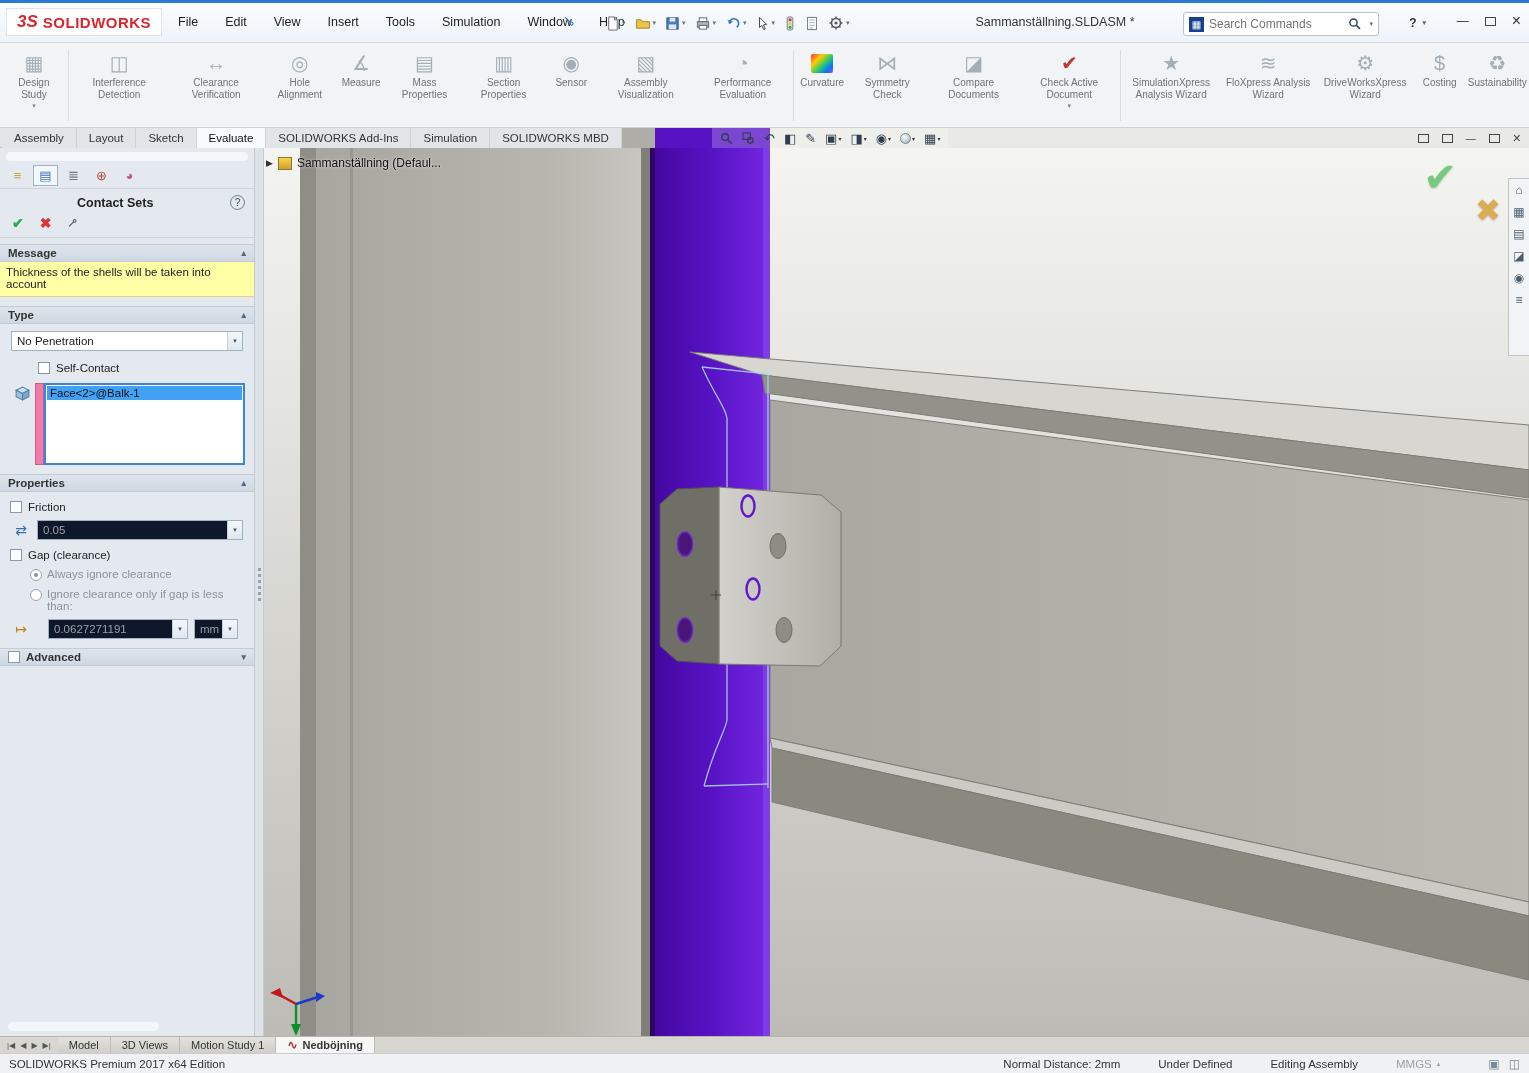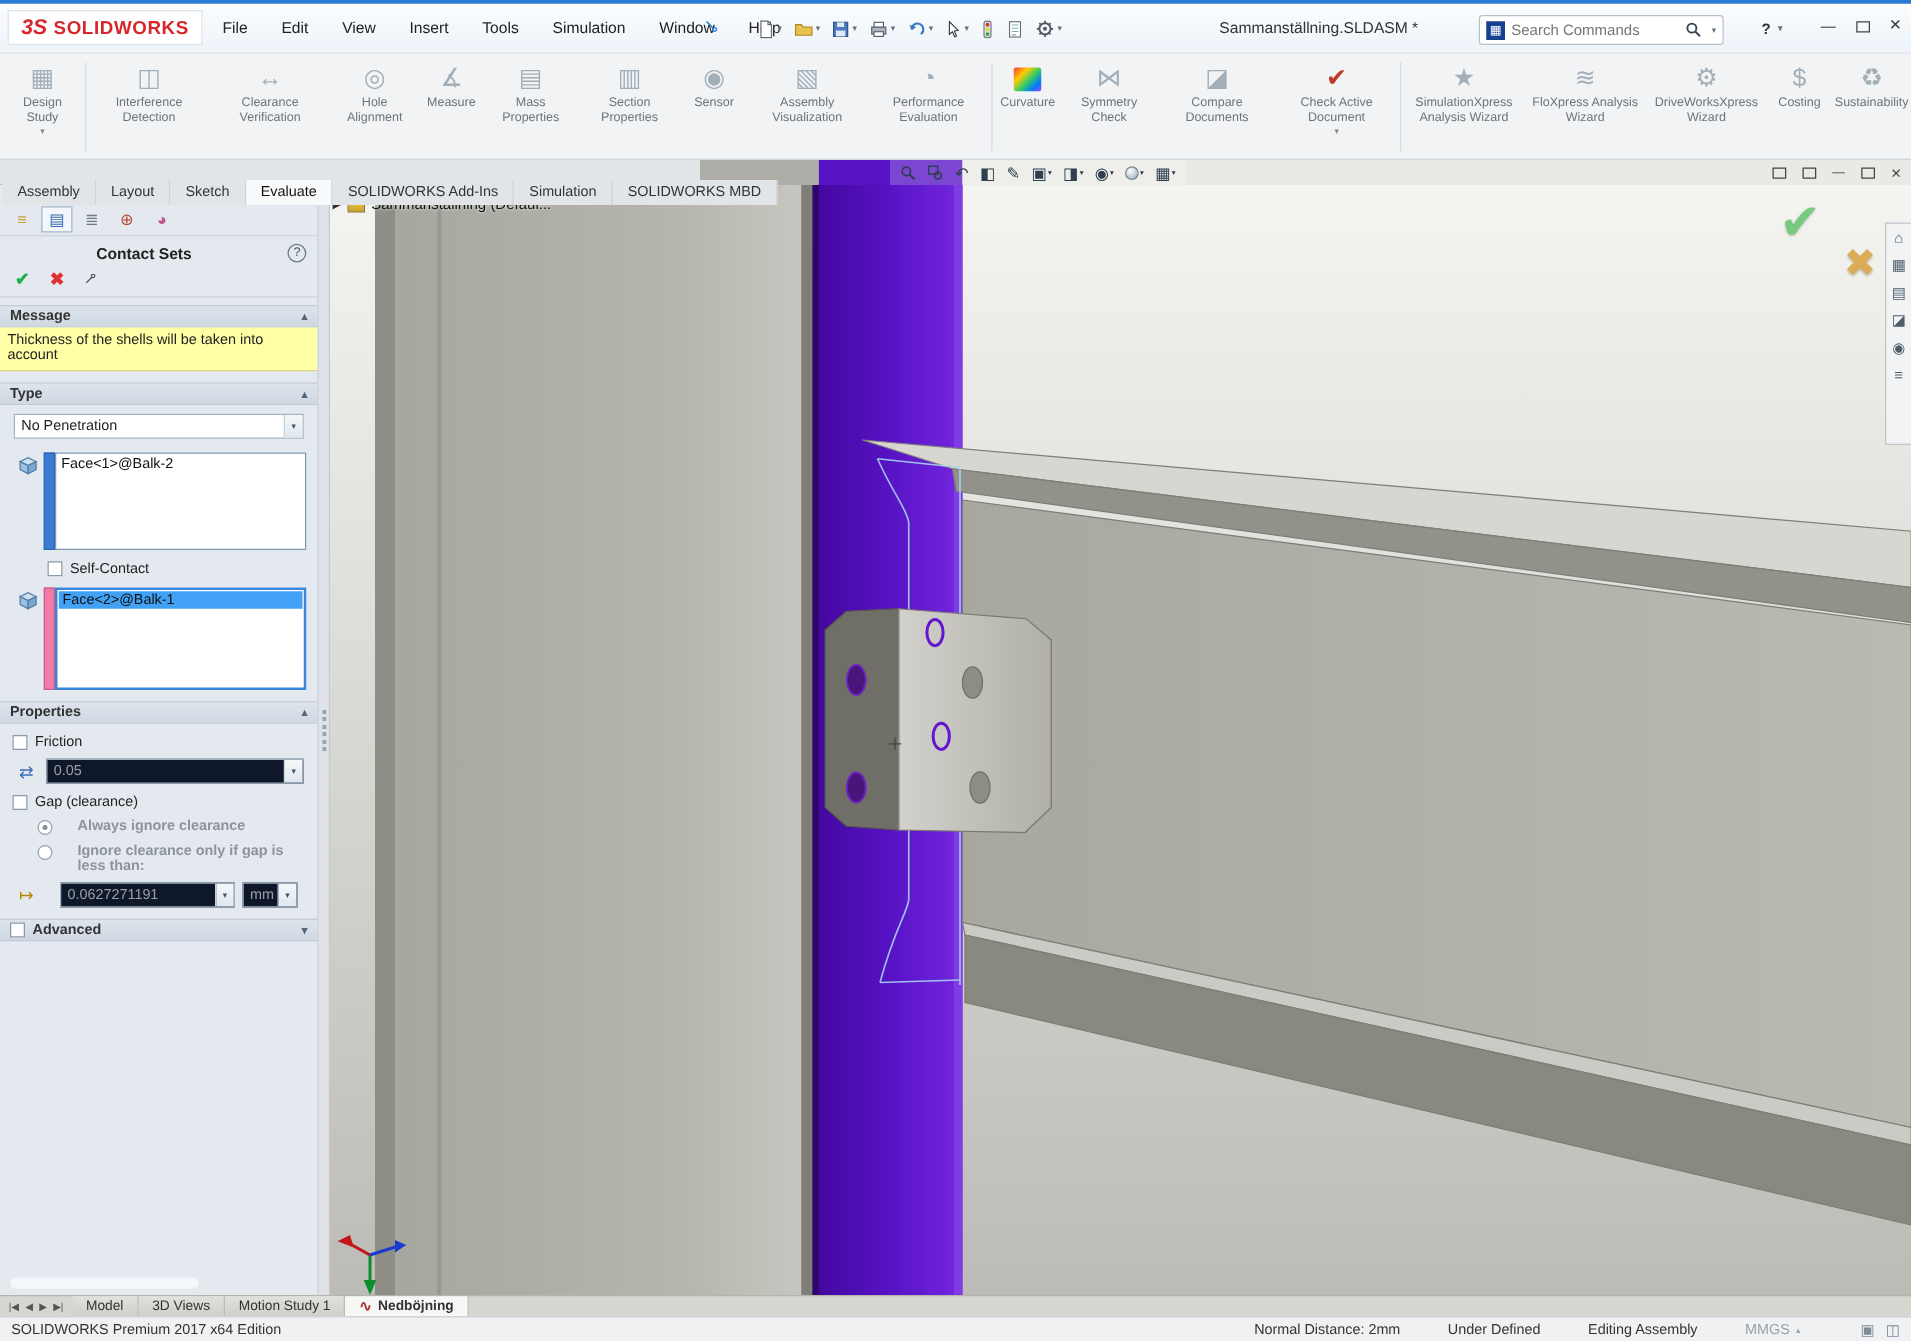--- a/index.html
+++ b/index.html
@@ -29,21 +29,21 @@
   .ribbon { position:absolute; top:43px; left:0; right:0; height:85px; background:#f1f3f5; border-bottom:1px solid #cfd4d9; display:flex; align-items:stretch; padding:2px 0 1px 2px; }
   .rb-item { display:flex; flex-direction:column; align-items:center; padding:4px 6px 1px; max-width:97px; min-width:52px; text-align:center; color:#6e7478; font-size:10px; line-height:1.15; }
   .rb-icon { height:28px; display:flex; align-items:center; justify-content:center; font-size:20px; color:#a3afb8; }
   .rb-caret { font-size:7px; color:#888; margin-top:2px; }
   .rb-sep { width:1px; background:#d8dce0; margin:5px 2px; }
   .ic-curv { width:22px; height:19px; border-radius:2px; background:linear-gradient(135deg,#f33 0%,#fc0 30%,#3c6 55%,#07f 80%,#a4e 100%); }
   .ic-red { color:#c0392b !important; }
 
   
   .tabbar { position:absolute; top:128px; left:0; right:0; height:20px; background:#e2e5e8; border-bottom:1px solid #b9bfc5; }
-  .tabs { position:absolute; left:2px; top:16px; height:20px; display:flex; z-index:3; }
+  .tabs { position:absolute; left:2px; top:0; height:20px; display:flex; z-index:3; }
   .tab { padding:0 12px; font-size:11.5px; color:#333; border-right:1px solid #cdd2d7; display:flex; align-items:center; background:#e2e5e8; }
   .tab.active { background:#f8f9fa; color:#111; }
   .gfx-strip-gray   { position:absolute; left:560px; width:95px;  top:0; height:20px; background:#aeada7; }
   .gfx-strip-purple { position:absolute; left:655px; width:115px; top:0; height:20px; background:#5712c4; }
   .gfx-strip-light  { position:absolute; left:770px; right:0; top:0; height:20px; background:#e9eae6; }
   .headsup { position:absolute; left:712px; top:0; height:20px; display:flex; align-items:center; gap:9px; padding:0 8px; z-index:4; background:rgba(255,255,255,.22); }
   .hu-ic { display:flex; align-items:center; gap:1px; font-size:13px; color:#2f3f4e; }
   .hu-caret { font-size:6px; color:#334; }
   .appearance-dot { width:11px; height:11px; border-radius:50%; background:radial-gradient(circle at 35% 30%, #fefefe, #b8c4cc 70%, #8795a0); border:1px solid #78868f; }
   .doc-winbtns { position:absolute; right:8px; top:2px; display:flex; gap:13px; align-items:center; color:#444; z-index:4; }
@@ -76,21 +76,21 @@
   .sel-icon { width:26px; display:flex; justify-content:center; padding-top:2px; flex:none; }
   .sel-stripe { width:9px; background:#3a7bd6; border:1px solid #2f66b0; flex:none; }
   .sel-stripe.pink { background:#f07ba8; border-color:#c4608a; }
   .sel-box { flex:1; background:#fff; border:1px solid #7c9ab2; height:78px; padding:1px; font-size:11.5px; overflow:hidden; }
   .sel-box.active { border:2px solid #3a86d8; height:82px; }
   .sel-item { padding:1px 3px; color:#111; white-space:nowrap; }
   .sel-item.selected { background:#41a1f5; }
   .check-row { display:flex; align-items:center; gap:6px; margin:9px 8px 0 38px; font-size:11.5px; flex:none; }
   .check-row.left { margin-left:10px; }
   .cb { width:12px; height:12px; background:#fff; border:1px solid #8a99a8; flex:none; }
-  .radio-row { display:flex; align-items:flex-start; gap:20px; margin:7px 8px 0 30px; font-size:11.5px; color:#8d939a; max-width:225px; flex:none;font-weight:bold; }
+  .radio-row { display:flex; align-items:flex-start; gap:5px; margin:7px 8px 0 30px; font-size:11.5px; color:#8d939a; max-width:225px; flex:none; }
   .rb-circle { width:12px; height:12px; border:1px solid #9aa4ae; border-radius:50%; background:#fff; flex:none; margin-top:1px; position:relative; }
   .rb-circle.on::after { content:""; position:absolute; inset:3px; background:#8a9096; border-radius:50%; }
   .input-row { display:flex; align-items:center; gap:6px; margin:7px 11px 0 11px; flex:none; }
   .row-icon { font-size:14px; color:#3a6fb5; width:20px; text-align:center; flex:none; }
   .row-icon.gap { color:#b8860b; }
   .flex1 { flex:1; }
   .w140 { width:140px;margin-left:11px; } .w44 { width:44px; }
   .adv-cb { margin-right:6px; }
   .pm-filler { flex:1; }
   .pm-botscroll { height:9px; margin:2px 95px 5px 8px; background:#f4f7f9; border-radius:5px; flex:none; }
@@ -407,33 +407,20 @@
 
     <div class="pm-header">
       <span>Type</span>
       <span class="chev">▴</span>
     </div>
     <div class="combo type-combo">
       <span>No Penetration</span>
       <span class="caret-box">▾</span>
     </div>
 
-    <div class="sel-group">
-      <span class="sel-icon">
-        <svg width="17" height="17" viewBox="0 0 16 16">
-            <polygon points="2,5 8,2 14,5 8,8" fill="#cfe0f0" stroke="#5580aa"></polygon>
-            <polygon points="2,5 8,8 8,14 2,11" fill="#9ec0e0" stroke="#5580aa"></polygon>
-            <polygon points="14,5 8,8 8,14 14,11" fill="#7aa8d0" stroke="#5580aa"></polygon>
-          </svg>
-      </span>
-      <span class="sel-stripe"></span>
-      <div class="sel-box">
-        <div class="sel-item">Face&lt;1&gt;@Balk-2</div>
-      </div>
-    </div>
 
     <div class="check-row">
       <span class="cb"></span>
       <span>Self-Contact</span>
     </div>
 
     <div class="sel-group">
       <span class="sel-icon">
         <svg width="17" height="17" viewBox="0 0 16 16">
             <polygon points="2,5 8,2 14,5 8,8" fill="#cfe0f0" stroke="#5580aa"></polygon>

